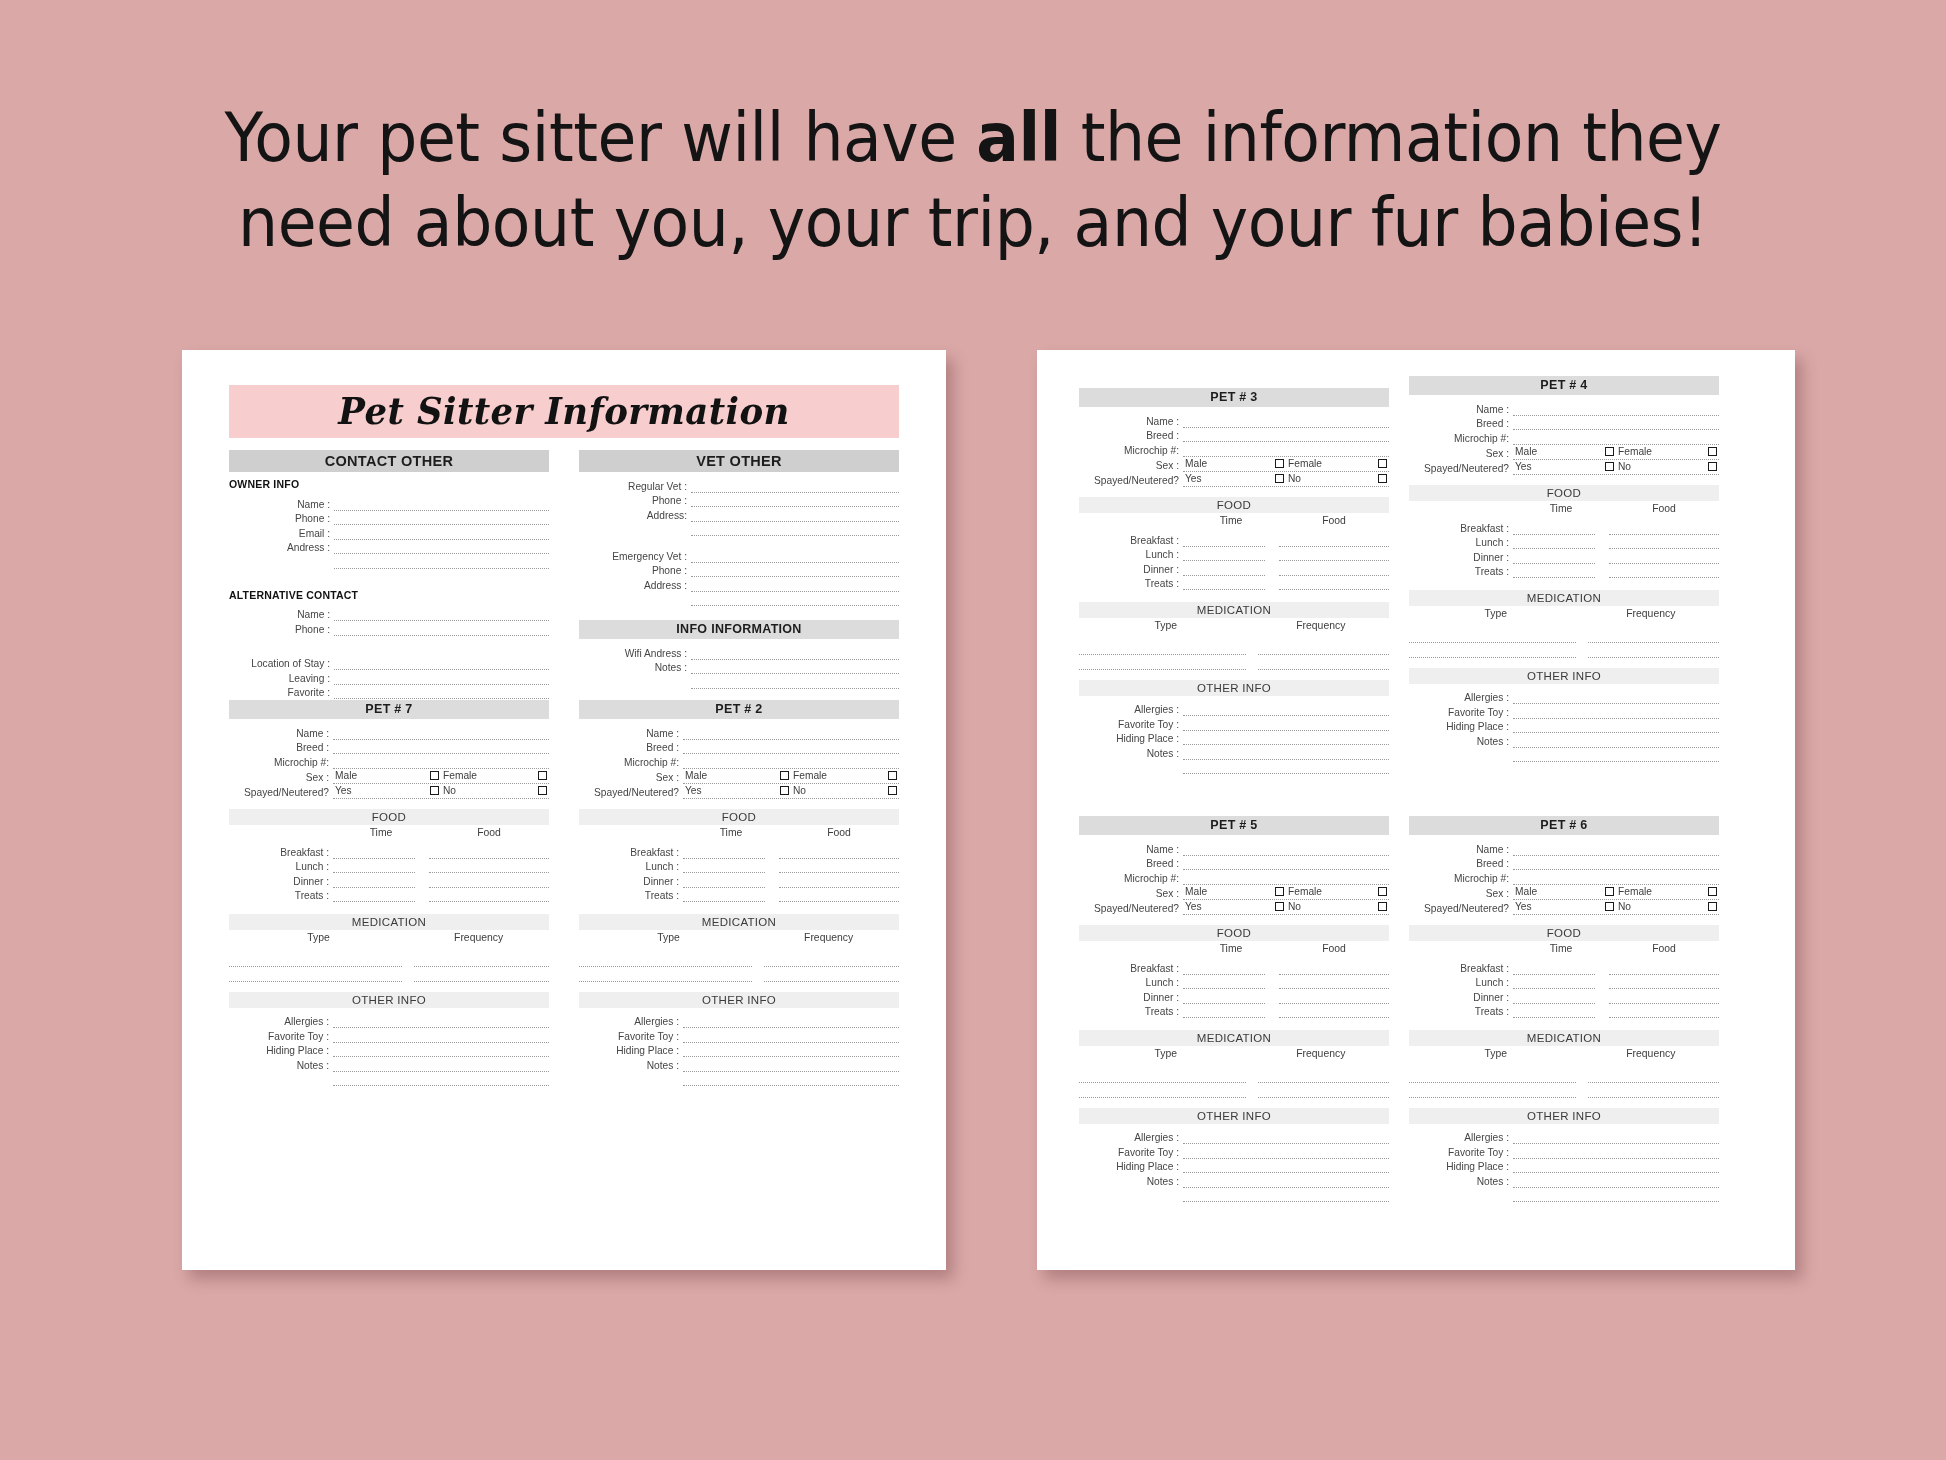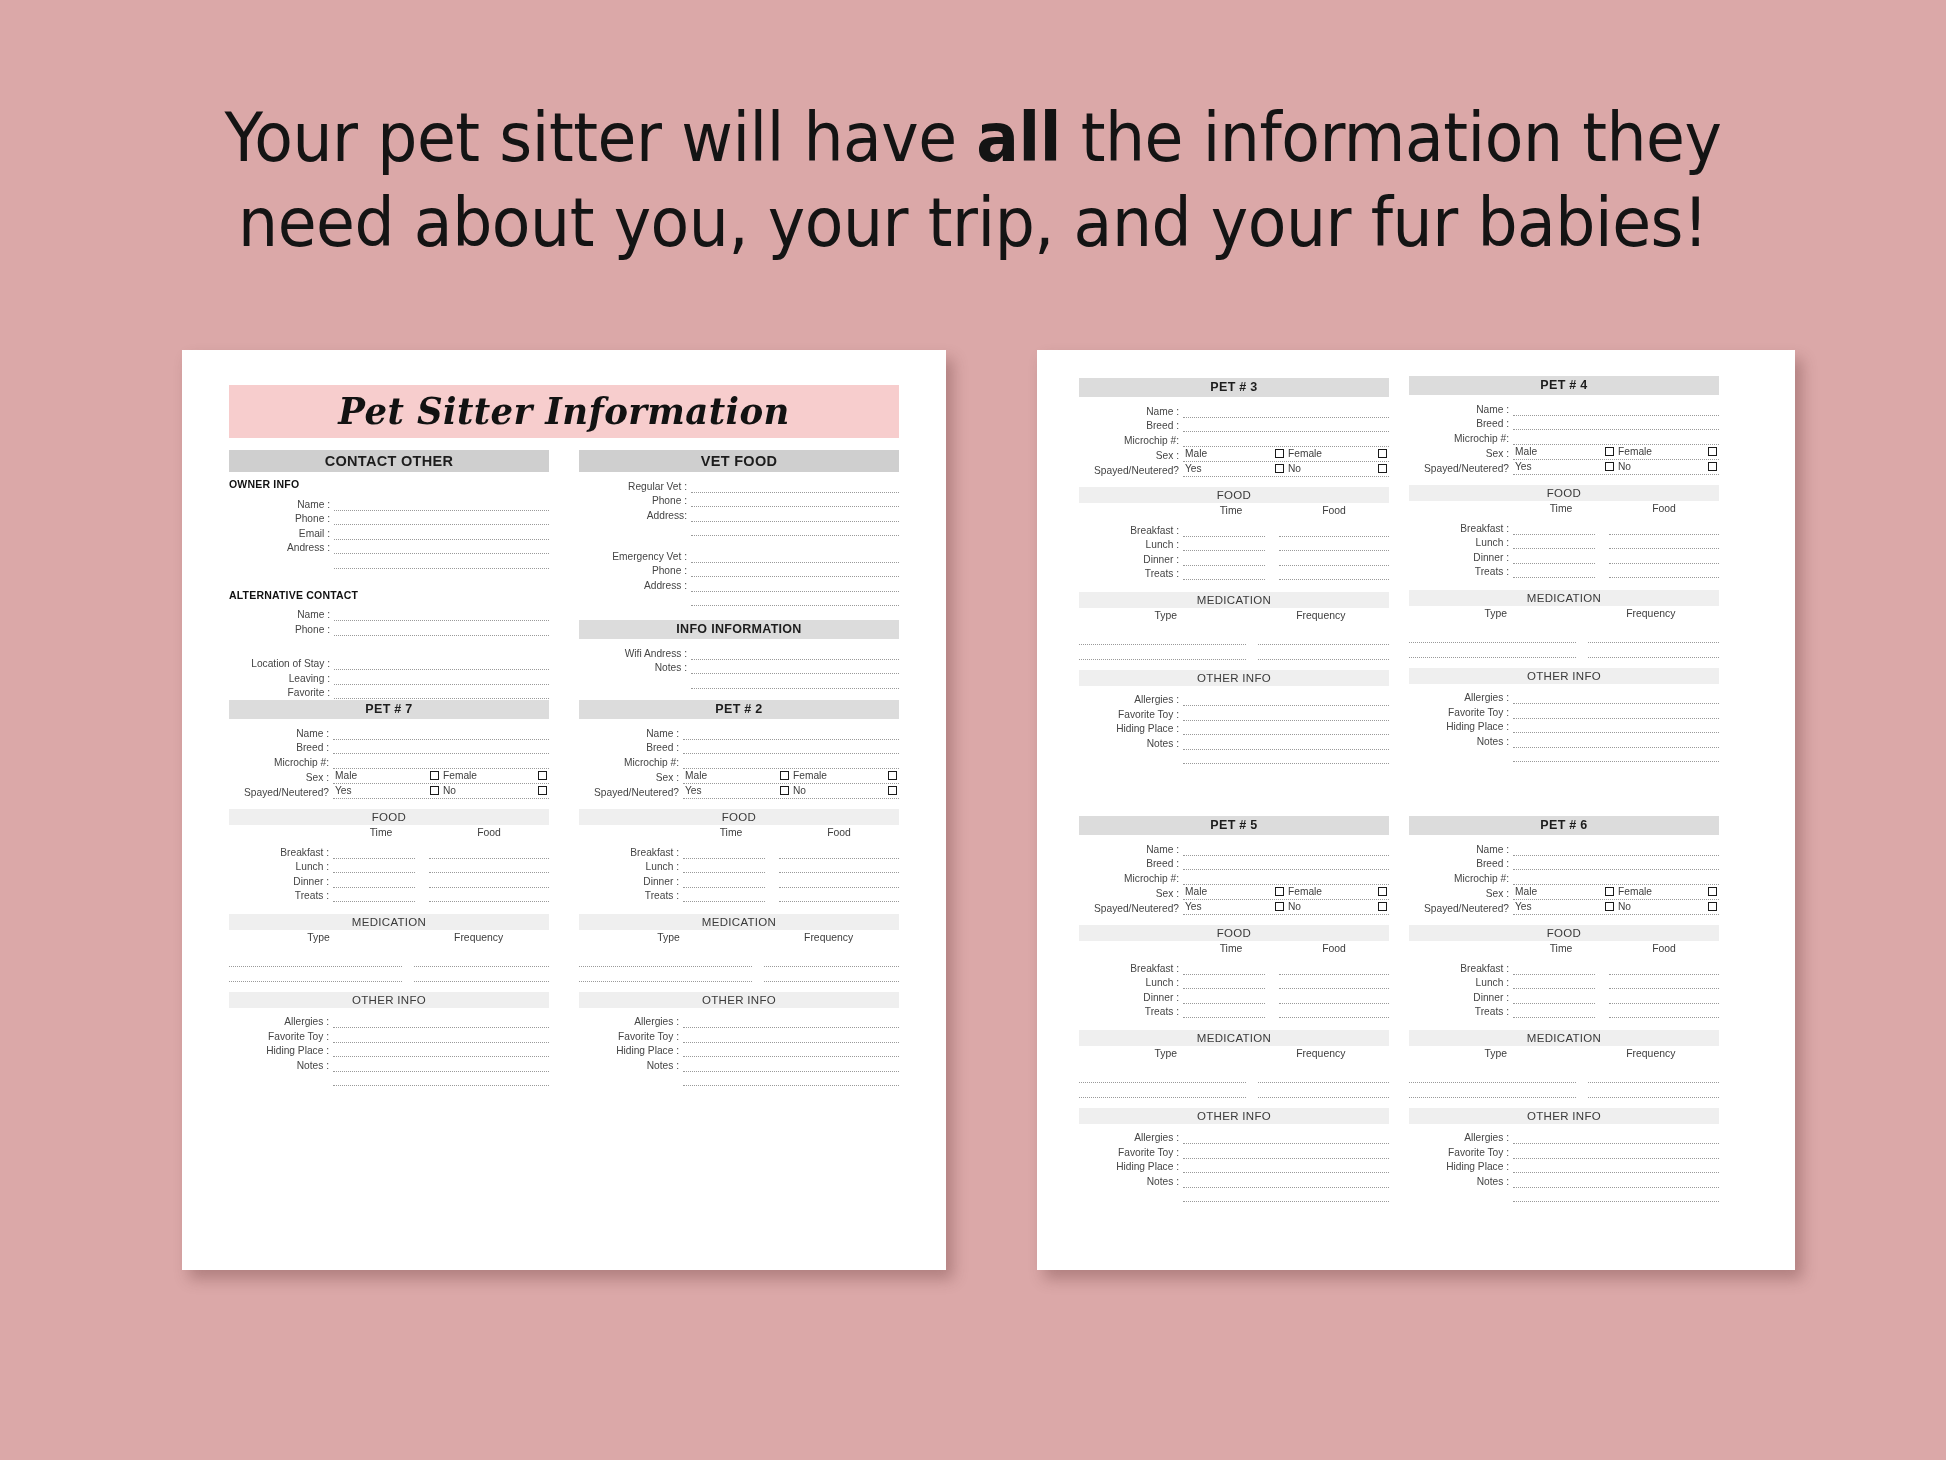--- a/index.html
+++ b/index.html
@@ -226,21 +226,21 @@
         <div class="flabel" style="width:105px">Leaving :</div>
         <div class="fline"></div>
       </div>
     <div class="frow">
         <div class="flabel" style="width:105px">Favorite :</div>
         <div class="fline"></div>
       </div>
   </div>
 
   <div class="p1col" id="p1-right">
-    <div class="bar bar-dark hdr-lg">VET FOOD</div>
+    <div class="bar bar-dark hdr-lg">VET OTHER</div>
     <div class="spacer6"></div>
 
     <div class="frow">
         <div class="flabel" style="width:112px">Regular Vet :</div>
         <div class="fline"></div>
       </div>
     <div class="frow">
         <div class="flabel" style="width:112px">Phone :</div>
         <div class="fline"></div>
       </div>
@@ -519,21 +519,21 @@
         <div class="fline"></div>
       </div>
       <div class="frow blank">
         <div class="flabel" style="width:104px"></div>
         <div class="fline"></div>
       </div>
     </div>
 </div>
 
 <div class="sheet" id="sheet-2">
-  <div class="petblock" id="p2-pet3" style="left:42px;  top:28px;  width:310px;">
+  <div class="petblock" id="p2-pet3" style="left:42px;  top:38px;  width:310px;">
       <div class="bar bar-mid hdr-md">PET # 3</div>
       <div class="spacer6"></div>
       <div class="frow">
         <div class="flabel" style="width:104px">Name :</div>
         <div class="fline"></div>
       </div>
       <div class="frow">
         <div class="flabel" style="width:104px">Breed :</div>
         <div class="fline"></div>
       </div>

